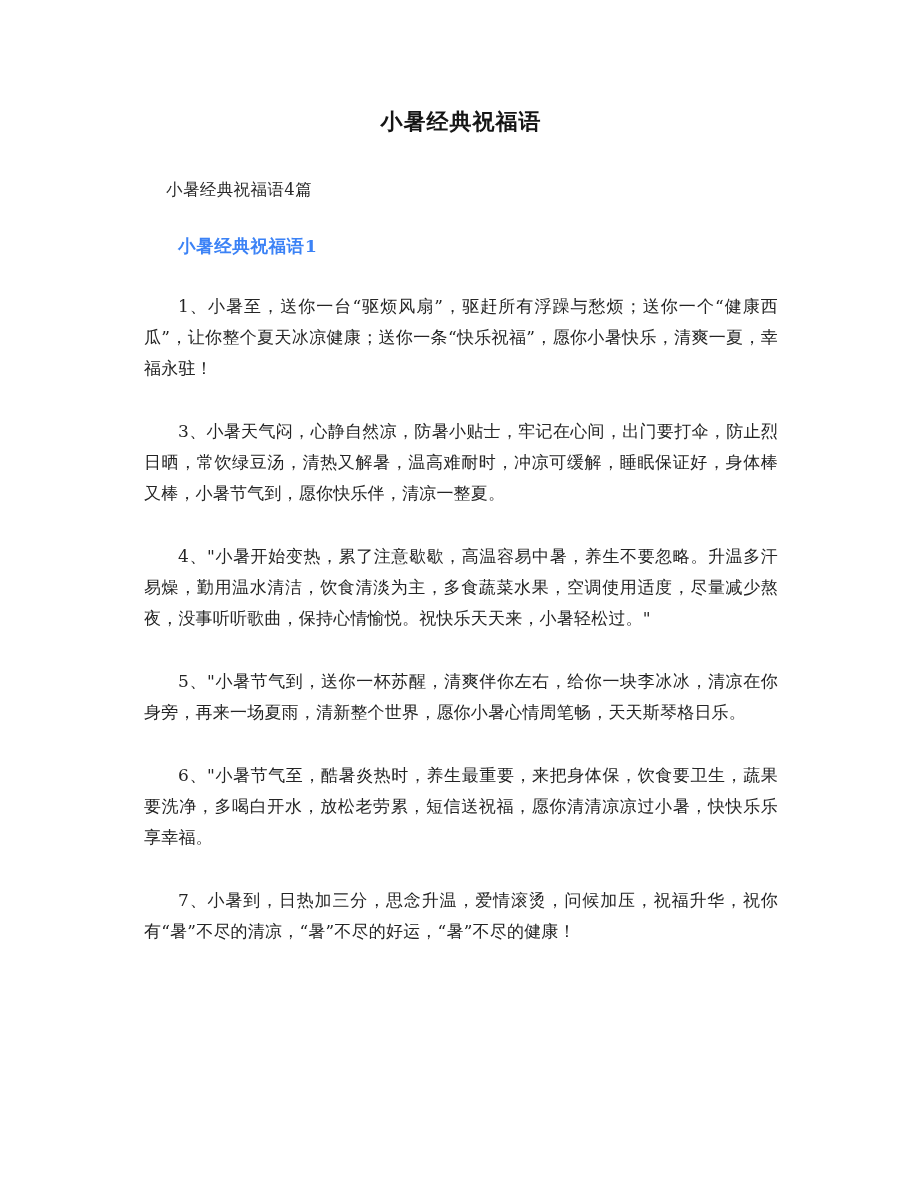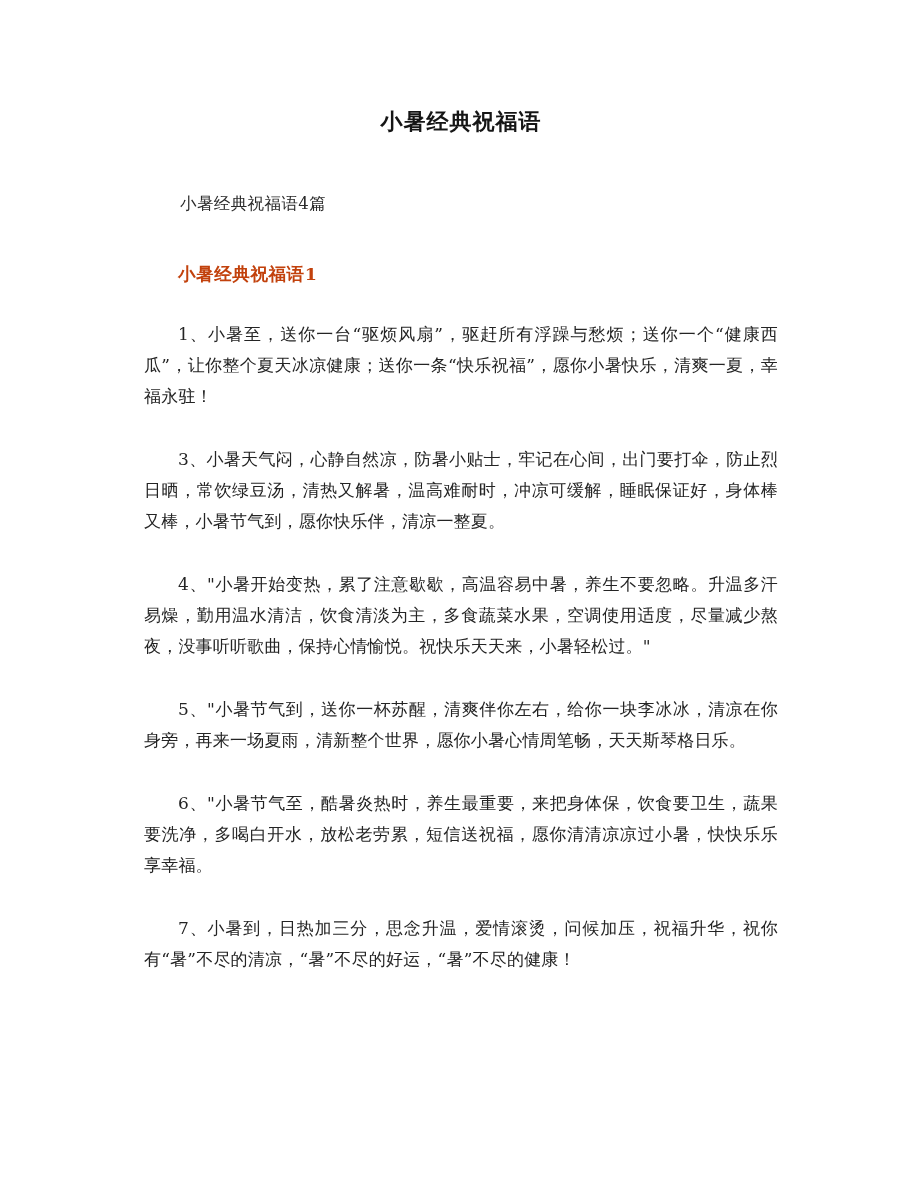--- a/index.html
+++ b/index.html
@@ -34,38 +34,38 @@
     padding: 0;
     text-align: center;
     font-size: 22px;
     font-weight: bold;
     letter-spacing: 1px;
     line-height: 1.4;
     padding-top: 106px;
     color: #151515;
   }
   .subtitle {
-    margin: 14px;
+    margin: 0;
     padding: 0;
     font-size: 16.5px;
     line-height: 1.6;
     padding-top: 40px;
     padding-left: 34px;
     color: #2a2a2a;
     letter-spacing: 0.4px;
   }
   .section-heading {
     margin: 0;
     padding: 0;
     font-size: 17.5px;
     font-weight: bold;
     line-height: 1.5;
     padding-top: 30px;
     padding-left: 46px;
-    color: #c2410c;
+    color: #3b82f6;
     letter-spacing: 0.6px;
   }
   .para {
     margin: 12px;
     padding: 0;
     font-size: 17px;
     line-height: 1.82;
     text-align: justify;
     text-justify: inter-ideograph;
     text-indent: 2em;

